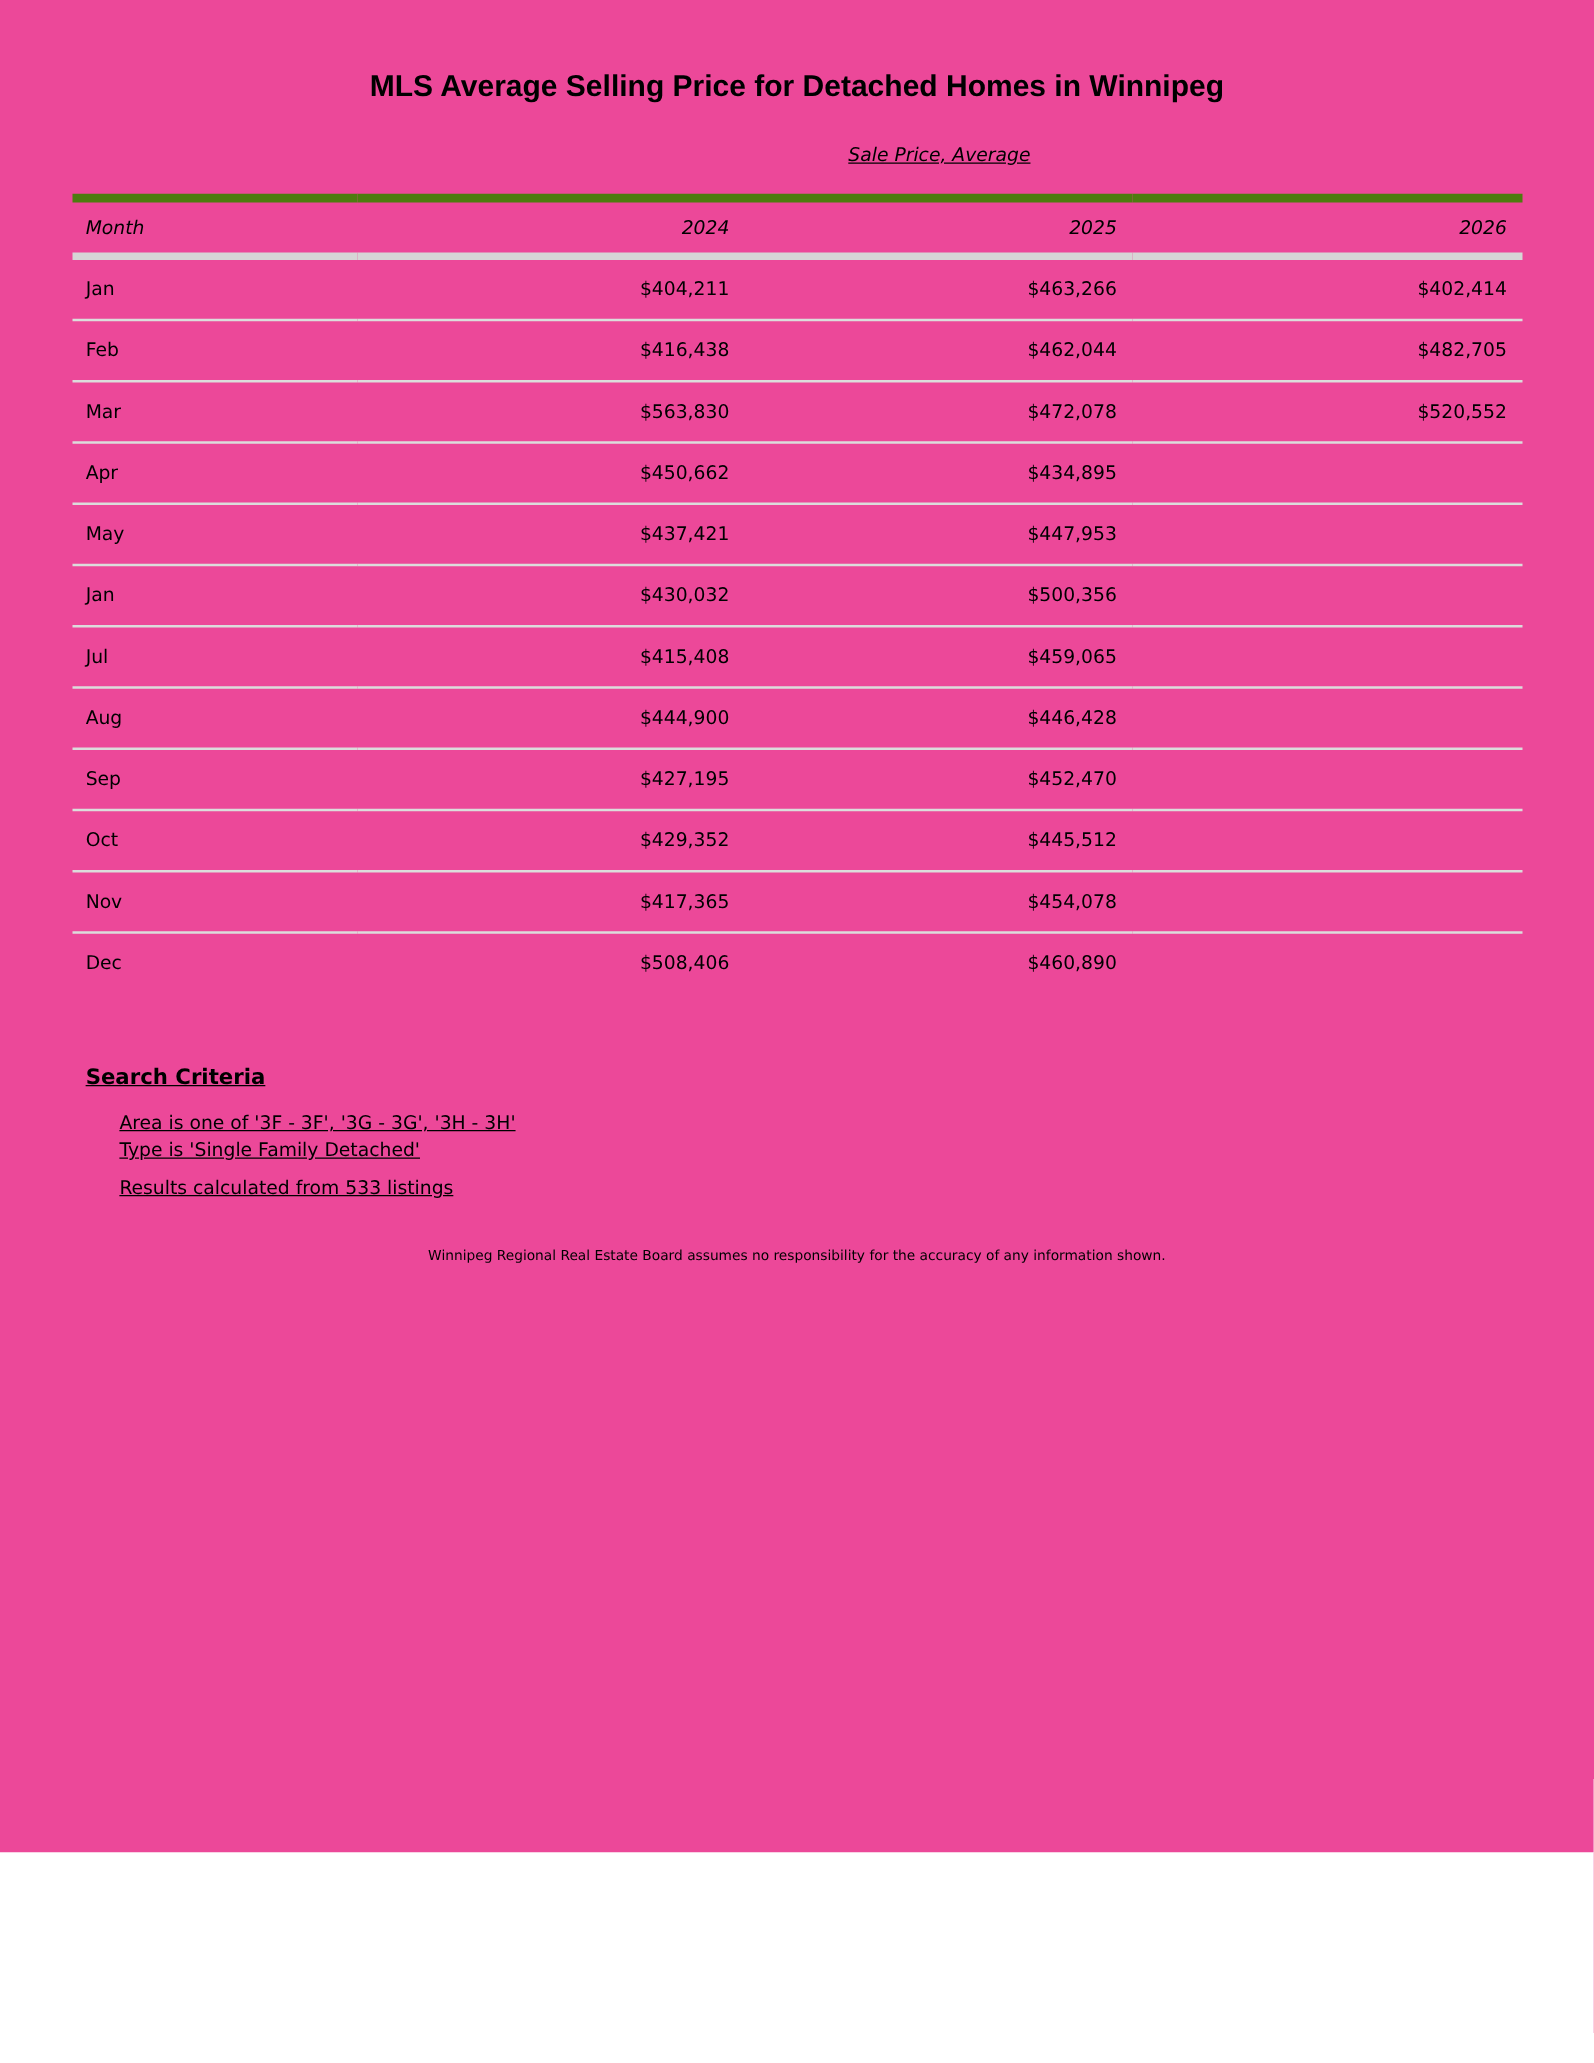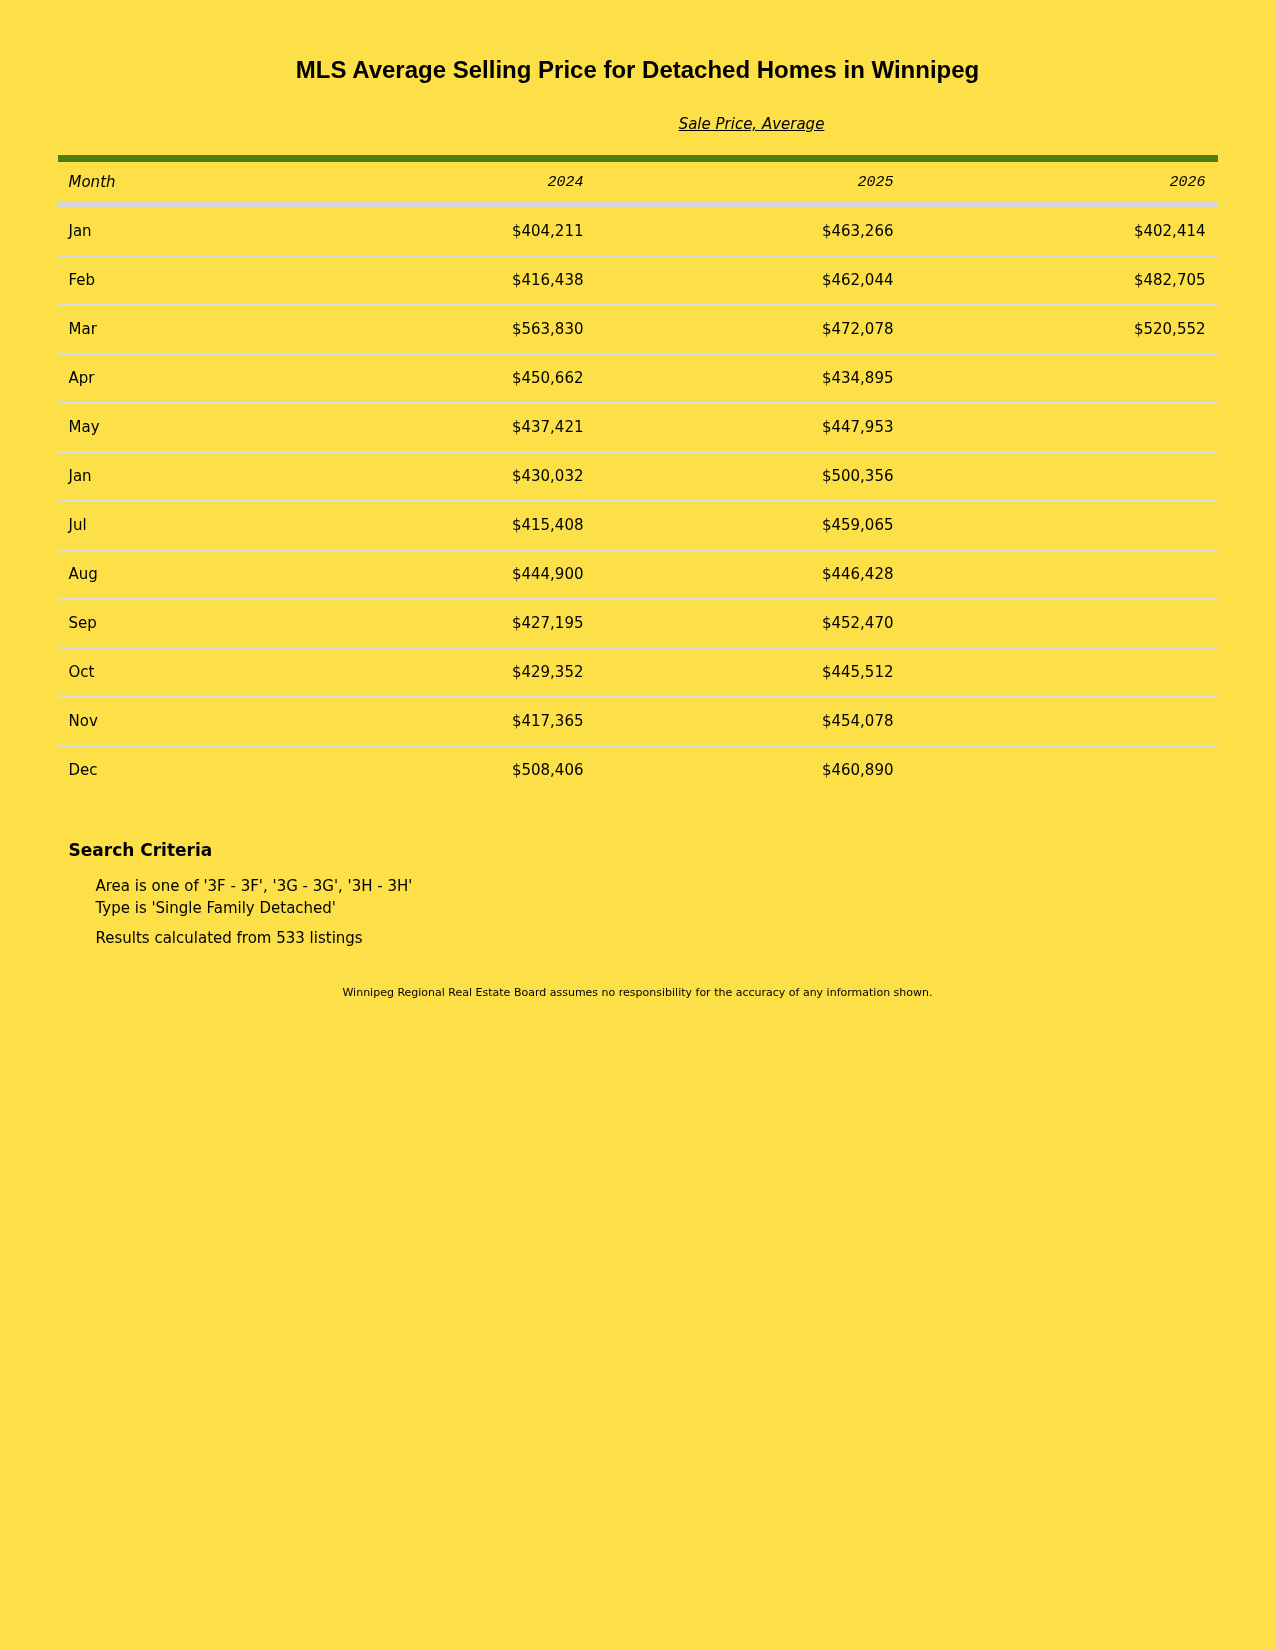--- a/index.html
+++ b/index.html
@@ -1,20 +1,20 @@
 <!DOCTYPE html>
 <html><head>
 <meta charset="utf-8">
 <style>
   * { box-sizing: border-box; }
   html, body { margin: 0; padding: 0; background: #ffffff; }
   .page {
     width: 1275px;
-    height: 1650px;
-    background: #fde047;
+    height: 1482px;
+    background: #ec4899;
     font-family: "DejaVu Sans", sans-serif;
     color: #000000;
     overflow: hidden;
   }
   .content { width: 1160px; margin: 0 auto; }
 
   .title {
     font-family: "Liberation Sans", sans-serif;
     font-weight: bold;
     font-size: 24px;
@@ -41,31 +41,31 @@
     text-decoration: underline;
   }
   .col-row th {
     font-weight: normal;
     font-style: italic;
     border-top: 7px solid #4d7c0f;
     border-bottom: 6px solid #d6d6d6;
     padding: 11px 12px 10px 12px;
   }
   .col-row th.month-col { text-align: left; padding-left: 11px; }
-  .col-row th.num-col { text-align: right; font-family: Liberation Mono, monospace; }
+  .col-row th.num-col { text-align: right; }
 
   .price-table tbody td {
     padding: 14px 12px;
     border-bottom: 2px solid #dcdcdc;
   }
   .price-table tbody td.month-cell { text-align: left; padding-left: 11px; }
   .price-table tbody td.price-cell { text-align: right; }
   .price-table tbody tr:last-child td { border-bottom: none; }
 
-  .criteria { margin-top: 46px; padding-left: 11px; }
+  .criteria { margin-top: 58px; padding-left: 11px; text-decoration: underline; }
   .criteria-heading {
     font-size: 17px;
     line-height: 21px;
     font-weight: bold;
     margin: 0;
   }
   .criteria-lines { margin-top: 14px; padding-left: 27px; }
   .criteria-line { font-size: 15px; line-height: 22px; }
   .results-line { font-size: 15px; line-height: 22px; margin-top: 8px; }
 

